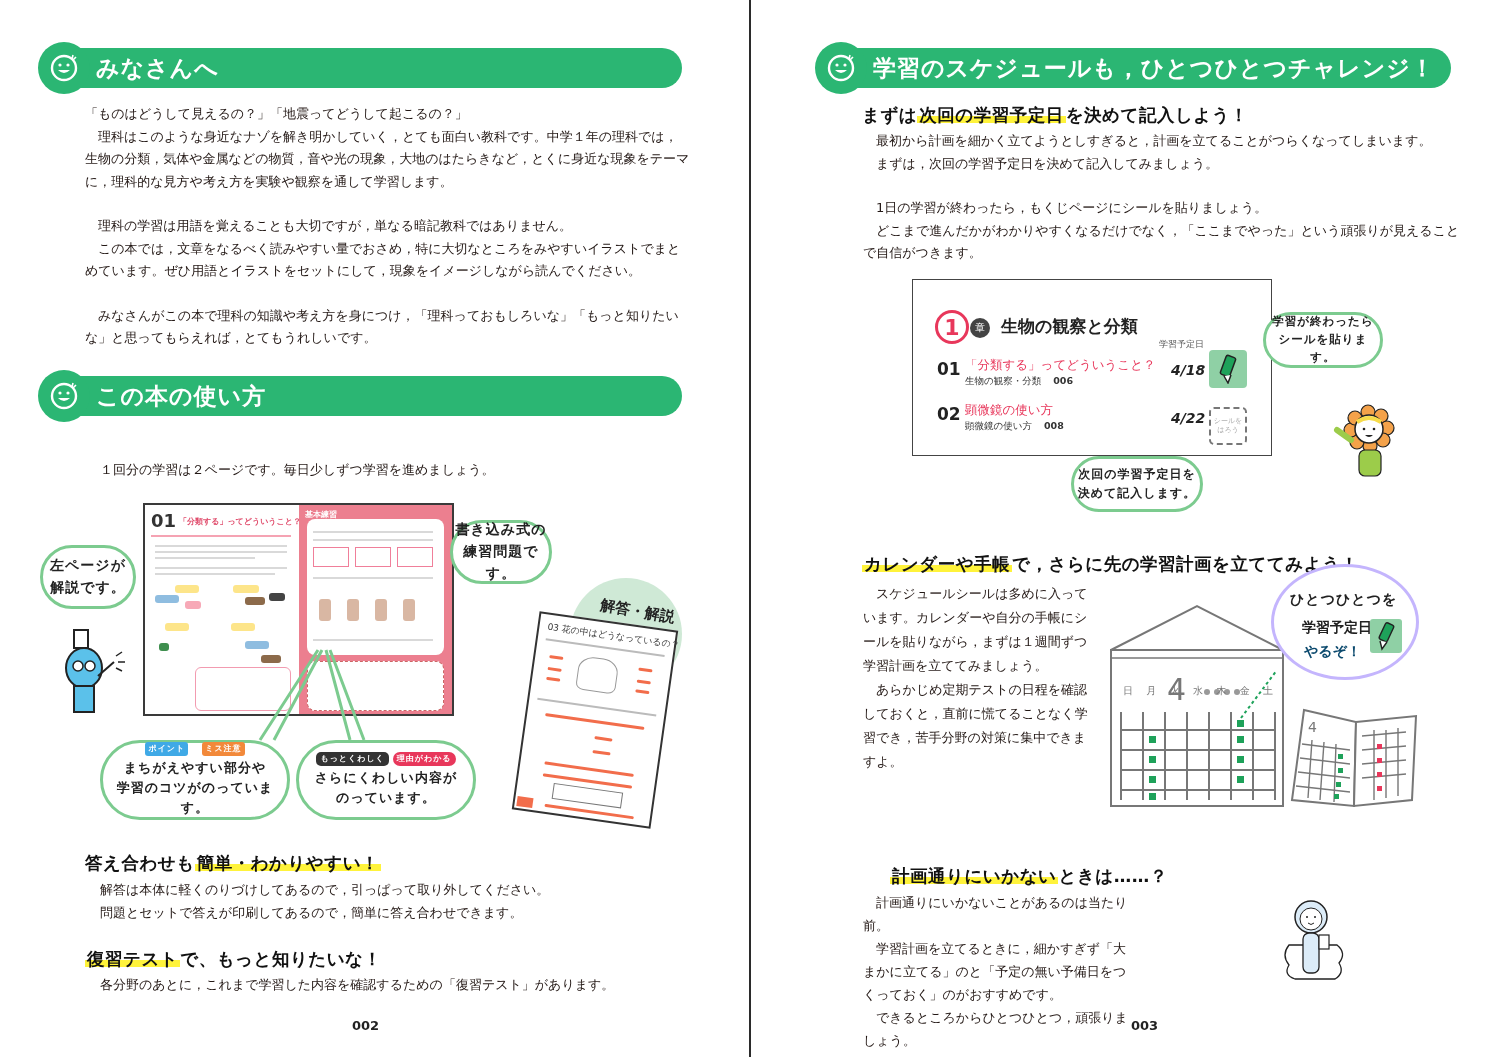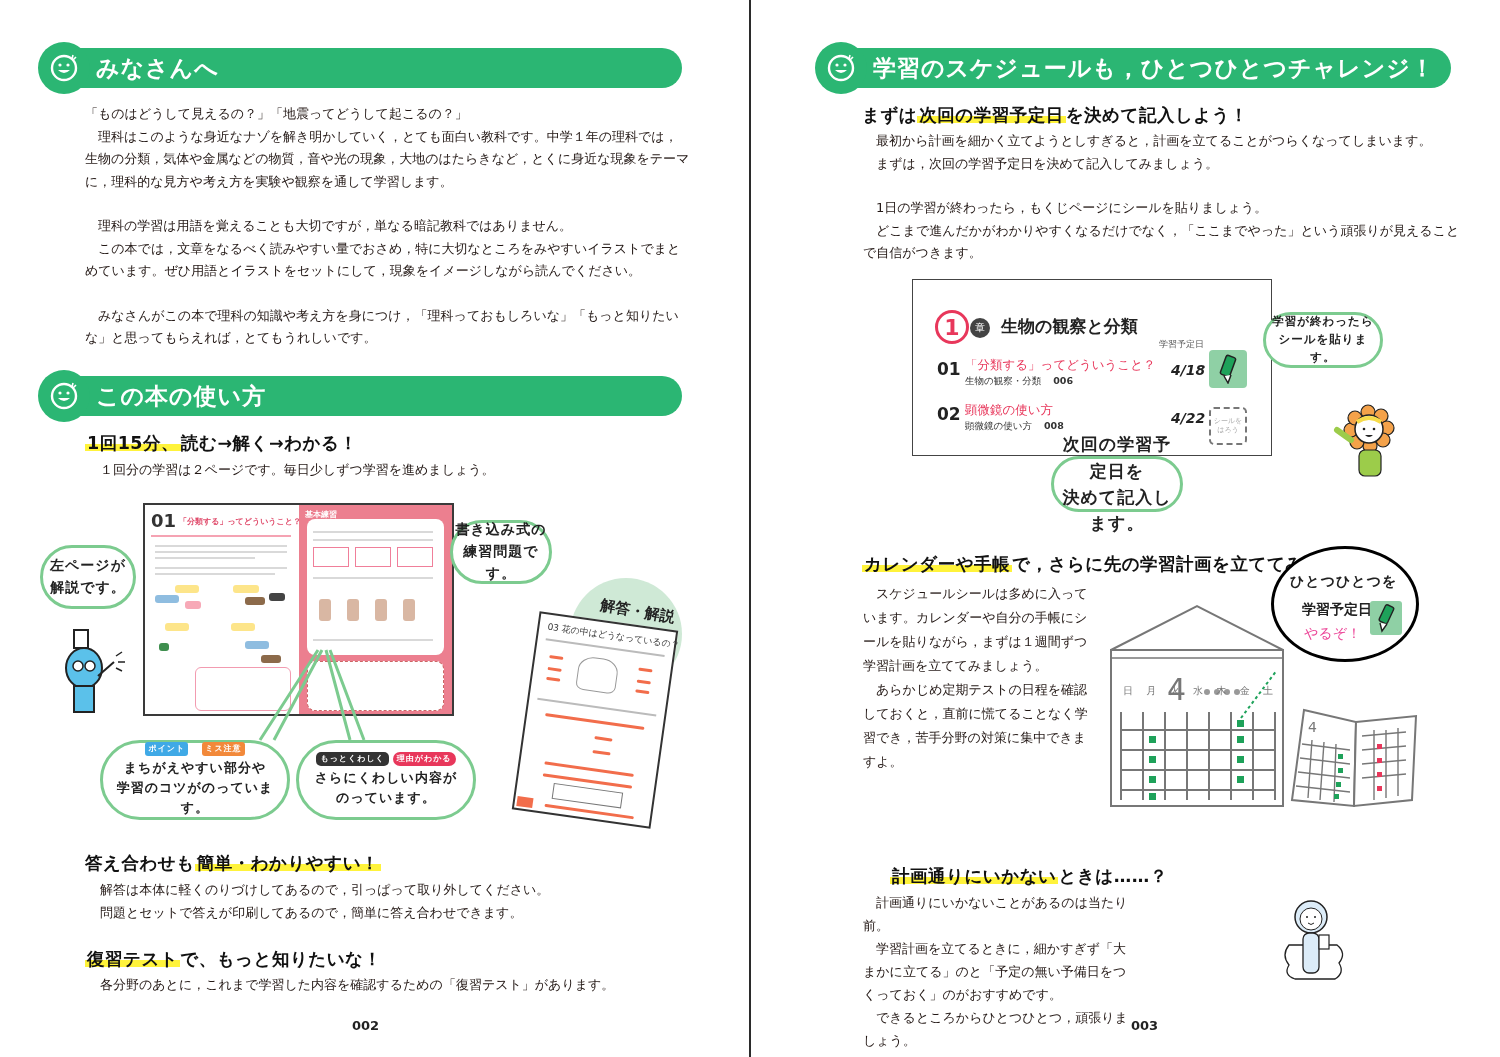--- a/index.html
+++ b/index.html
@@ -62,24 +62,24 @@
   .toc .item-sub { position: absolute; font-size: 9.5px; color: #333; white-space: nowrap; }
   .toc .item-sub b { margin-left: 12px; }
   .toc .date { position: absolute; font-size: 14px; font-weight: bold; color: #222; white-space: nowrap; font-style: italic; }
   .toc .sticker { position: absolute; left: 296px; top: 70px; width: 38px; height: 38px; background: #8fd0a5; border-radius: 4px; display: flex; align-items: center; justify-content: center; }
   .toc .sticker-slot { position: absolute; left: 296px; top: 127px; width: 38px; height: 38px; border: 2px dashed #777; border-radius: 5px; font-size: 7px; color: #aaa; display: flex; align-items: center; justify-content: center; text-align: center; line-height: 1.3; }
 
   
   .cal-text { position: absolute; left: 864px; top: 582px; width: 226px; font-size: 13px; line-height: 24px; }
   .cal-text p { text-indent: 1em; }
 
-  .speech-round { position: absolute; left: 1271px; top: 546px; width: 148px; height: 116px; border: 3px solid #000000; border-radius: 50%; background: #fff; }
+  .speech-round { position: absolute; left: 1271px; top: 564px; width: 148px; height: 116px; border: 3px solid #c4b5fd; border-radius: 50%; background: #fff; }
   .speech-round .l1 { position: absolute; left: 16px; top: 24px; font-size: 14px; font-weight: bold; color: #222; white-space: nowrap; letter-spacing: 1px; }
   .speech-round .l2 { position: absolute; left: 28px; top: 52px; font-size: 14px; font-weight: bold; color: #222; white-space: nowrap; }
-  .speech-round .l3 { position: absolute; left: 30px; top: 76px; font-size: 14px; font-weight: normal; color: #ec4899; white-space: nowrap; }
+  .speech-round .l3 { position: absolute; left: 30px; top: 76px; font-size: 14px; font-weight: bold; color: #0c4a6e; white-space: nowrap; }
   .speech-round .pencil { position: absolute; left: 96px; top: 52px; width: 32px; height: 34px; background: #8fd0a5; border-radius: 3px; }
 
   .char { position: absolute; }
 </style>
 </head>
 <body>
 
 <div class="spread">
   <div class="topline"></div>
 
@@ -114,23 +114,20 @@
             <circle cx="15" cy="15" r="12" fill="none" stroke="#fff" stroke-width="2.4"></circle>
             <circle cx="11" cy="12" r="1.6" fill="#fff"></circle>
             <circle cx="19" cy="12" r="1.6" fill="#fff"></circle>
             <path d="M9 17 Q15 23 21 17 Z" fill="#fff"></path>
             <path d="M24 2 l-1 4 M27 4 l-3 3" stroke="#fff" stroke-width="1.6"></path>
           </svg>
       </div>
       <span class="title">この本の使い方</span>
     </div>
 
-    <div class="subhead" style="left:85px; top:431px;">
-      <span class="hl">1回15分、</span><span>読む→解く→わかる！</span>
-    </div>
     <div class="body-text" style="left:100px; top:459px; width:590px;">
       <p class="noindent">１回分の学習は２ページです。毎日少しずつ学習を進めましょう。</p>
     </div>
 
     <div class="book">
       <div class="lp">
         <span class="num">01</span>
         <span class="ttl">「分類する」ってどういうこと？</span>
         <div class="line" style="left:6px; top:30px; width:140px; background:#f5a3b3;"></div>
         <div class="line" style="left:10px; top:40px; width:132px;"></div>
@@ -302,21 +299,21 @@
       <span class="item-title" style="left:52px; top:122px;">顕微鏡の使い方</span>
       <span class="item-sub" style="left:52px; top:140px;"><span>顕微鏡の使い方</span><b>008</b></span>
       <span class="date" style="left:258px; top:130px;">4/22</span>
       <div class="sticker-slot">シールをはろう</div>
     </div>
 
     <div class="cloud" style="left:512px; top:312px; width:120px; height:56px; border-radius:28px; font-size:11.5px;">
       <span>学習が終わったら</span>
       <span>シールを貼ります。</span>
     </div>
-    <div class="cloud" style="left:300px; top:456px; width:132px; height:56px; border-radius:28px; font-size:17px;">
+    <div class="cloud" style="left:320px; top:456px; width:132px; height:56px; border-radius:28px; font-size:12px;text-align:right;">
       <span>次回の学習予定日を</span>
       <span>決めて記入します。</span>
     </div>
 
     <svg class="char" style="left:572px; top:400px;" width="90" height="80">
       <g fill="#f4a24a" stroke="#222" stroke-width="1.2">
         <circle cx="45" cy="12" r="7"></circle>
           <circle cx="58" cy="16" r="7"></circle>
           <circle cx="64" cy="28" r="7"></circle>
           <circle cx="60" cy="40" r="7"></circle>

